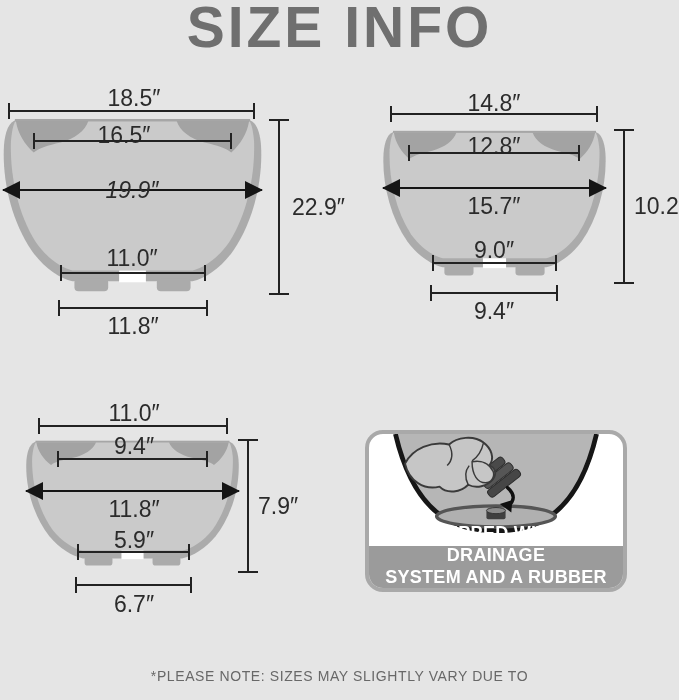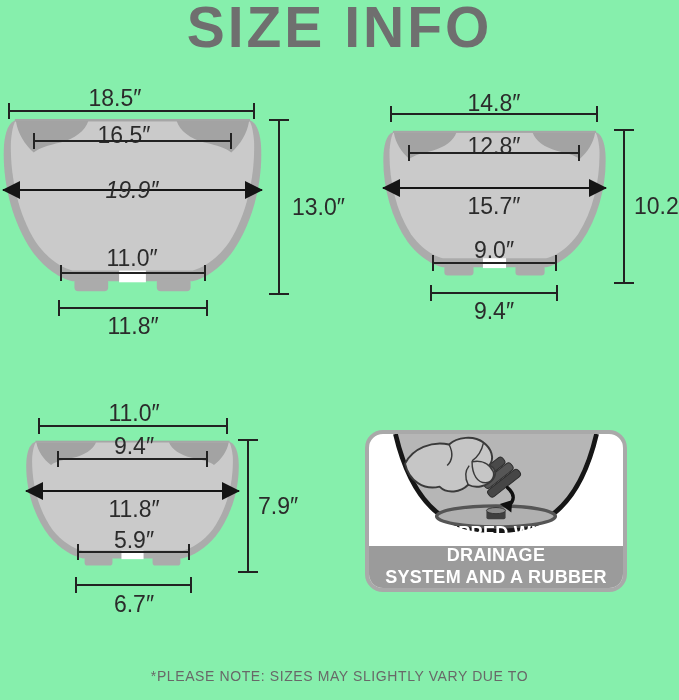--- a/index.html
+++ b/index.html
@@ -1,17 +1,17 @@
 <!DOCTYPE html>
 <html><head>
 <meta charset="utf-8">
 <style>
   html,body { margin:0; padding:0; background:#ffffff; }
   .canvas {
-    position:relative; width:679px; height:700px; background:#86efac;
+    position:relative; width:679px; height:700px; background:#e5e5e5;
     font-family:"Liberation Sans", sans-serif; overflow:hidden;
   }
   .page-title {
     position:absolute; left:0; top:-6px; width:100%;
     text-align:center; font-size:57px; font-weight:bold;
     letter-spacing:3px; color:#6f6f6f;
   }
   
   .pot-figure { position:absolute; }
   .pot-svg { position:absolute; }
@@ -35,21 +35,21 @@
   .dim-arrow::after  { right:-1px; border-left:18px solid #151515; }
   .dim-v { position:absolute; width:2px; background:#222; }
   .dim-v::before, .dim-v::after {
     content:""; position:absolute; left:-9px; width:20px; height:2px; background:#222;
   }
   .dim-v::before { top:-1px; }
   .dim-v::after { bottom:-1px; }
 
   
   .pot-a { left:0px; top:85px; width:350px; height:260px; }
-  .pot-a .lbl-top      { left:115px; top:0px; }
+  .pot-a .lbl-top      { left:134px; top:0px; }
   .pot-a .dim-top      { left:8px;  top:25px;  width:247px; }
   .pot-a .pot-svg      { left:1px;  top:33px;  width:263px; height:182px; }
   .pot-a .lbl-innertop { left:124px; top:37px; }
   .pot-a .dim-innertop { left:33px; top:55px;  width:199px; }
   .pot-a .dim-max      { left:3px;  top:104px; width:259px; }
   .pot-a .lbl-max      { left:132px; top:92px;font-style:italic; }
   .pot-a .lbl-innerbot { left:132px; top:160px; }
   .pot-a .dim-innerbot { left:60px; top:187px; width:146px; }
   .pot-a .dim-bottom   { left:58px; top:222px; width:150px; }
   .pot-a .lbl-bottom   { left:133px; top:228px; }
@@ -139,21 +139,21 @@
       </svg>
     <div class="dim-label lbl-innertop">16.5″</div>
     <div class="dim-h dim-innertop"></div>
     <div class="dim-arrow dim-max"></div>
     <div class="dim-label lbl-max">19.9″</div>
     <div class="dim-label lbl-innerbot">11.0″</div>
     <div class="dim-h dim-innerbot"></div>
     <div class="dim-h dim-bottom"></div>
     <div class="dim-label lbl-bottom">11.8″</div>
     <div class="dim-v dim-height"></div>
-    <div class="dim-label lbl-height">13.0″</div>
+    <div class="dim-label lbl-height">22.9″</div>
   </div>
 
   <div class="pot-figure pot-b">
     <div class="dim-label lbl-top">14.8″</div>
     <div class="dim-h dim-top"></div>
     <svg class="pot-svg" viewBox="0 0 265 185" preserveAspectRatio="none">
         <use href="#pot-shape"></use>
       </svg>
     <div class="dim-label lbl-innertop">12.8″</div>
     <div class="dim-h dim-innertop"></div>

